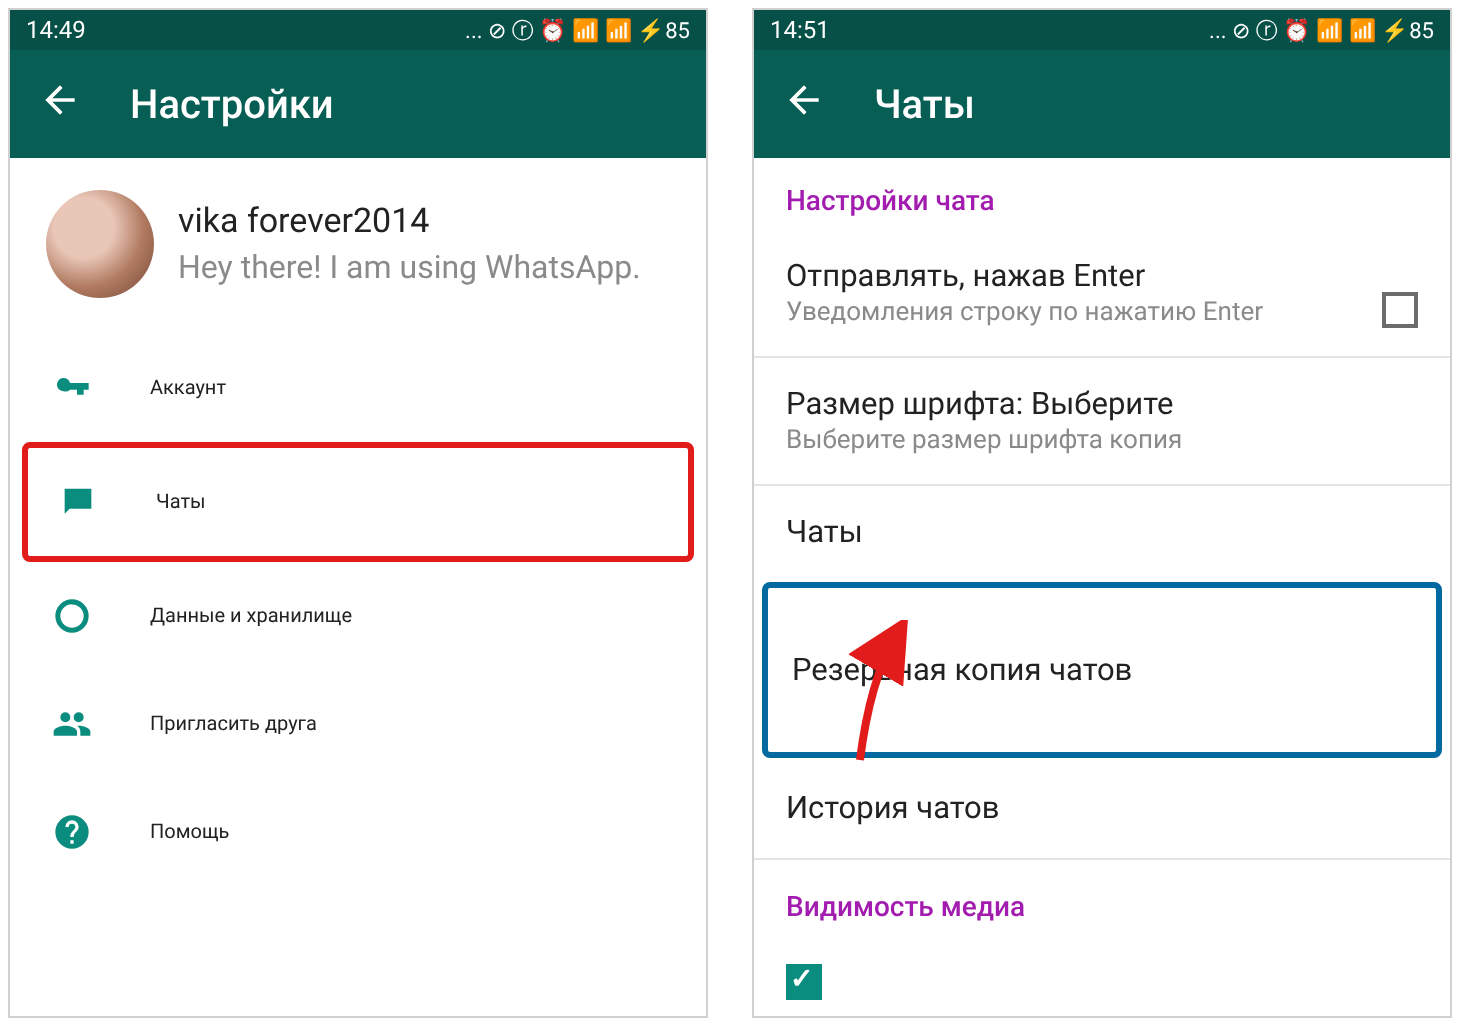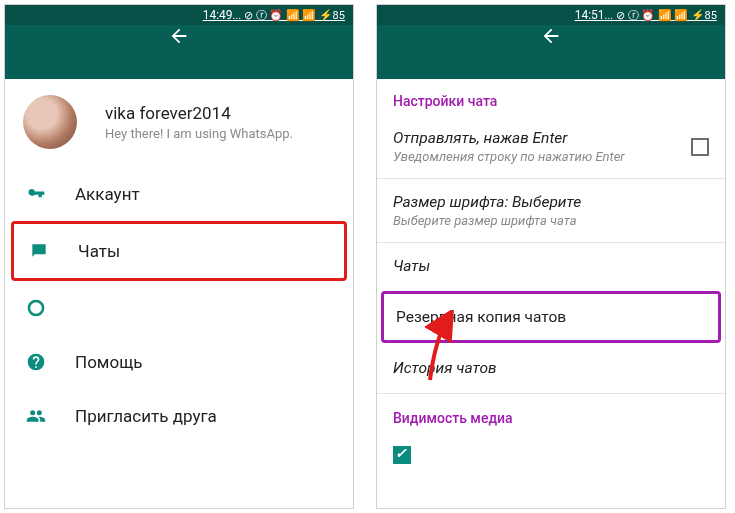--- a/index.html
+++ b/index.html
@@ -23,77 +23,75 @@
     border: 1px solid #d0d0d0;
     overflow: hidden;
     position: relative;
   }
   .status-bar {
     background: #065048;
     color: #fff;
     height: 20px;
     display: flex;
     align-items: center;
-    justify-content: flex-end;
+    justify-content: space-between;
     padding: 0 8px;
     font-size: 12px;
-    text-decoration: underline;
   }
   .status-icons {
     display: flex;
     gap: 4px;
     align-items: center;
     font-size: 11px;
   }
   .header {
     background: #075e55;
     color: #fff;
     height: 54px;
     display: flex;
     align-items: center;
     padding: 0 14px;
     gap: 24px;
-    flex-direction: column;
   }
   .header-title {
     font-size: 20px;
     font-weight: 500;
   }
   .back-arrow svg { fill: #fff; }
   .profile-row {
     display: flex;
     align-items: center;
     padding: 16px 18px 18px;
-    gap: 28px;
+    gap: 12px;
   }
   .avatar {
     width: 54px;
     height: 54px;
     border-radius: 50%;
     background: radial-gradient(circle at 35% 35%, #e9c7b8 0 30%, #b07a60 60%, #6f4435 100%);
     flex-shrink: 0;
   }
   .profile-name {
     font-size: 17px;
     color: #222;
     margin-bottom: 3px;
   }
   .profile-status {
-    font-size: 13px;
+    font-size: 16px;
     color: #8a8a8a;
     text-align: center;
   }
   .list { }
   .list-item {
     display: flex;
     align-items: center;
     padding: 16px 20px;
     gap: 28px;
     color: #222;
-    font-size: 17px;
+    font-size: 10px;
   }
   .list-icon {
     width: 22px;
     height: 22px;
     display: flex;
     align-items: center;
     justify-content: center;
     color: #0a8d7e;
     flex-shrink: 0;
   }
@@ -107,22 +105,21 @@
   .section-header {
     color: #a21caf;
     font-size: 14px;
     font-weight: 500;
     padding: 14px 16px 8px;
   }
   .setting-row {
     padding: 12px 16px;
     display: flex;
     justify-content: space-between;
-    align-items: center;
-    font-style: italic;
+    align-items: flex-end;
   }
   .setting-title {
     font-size: 15.5px;
     color: #222;
     margin-bottom: 2px;
   }
   .setting-sub {
     font-size: 13px;
     color: #8a8a8a;
   }
@@ -140,24 +137,24 @@
   .checkbox.checked::after {
     content: "✓";
     color: #fff;
     font-size: 14px;
     font-weight: bold;
     position: absolute;
     top: -1px; left: 2px;
   }
   .divider { height: 1px; background: #e4e4e4; margin: 2px 0; }
   .backup-row {
-    border: 3px solid #a21caf;
+    border: 3px solid #0369a1;
     border-radius: 4px;
     margin: 2px 4px 4px;
-    padding: 14px 12px;
+    padding: 32px 12px;
     font-size: 15.5px;
     color: #222;
   }
   .arrow-annotation {
     position: absolute;
     left: 420px;
     top: 310px;
     pointer-events: none;
     z-index: 50;
   }
@@ -208,38 +205,39 @@
         <span>Чаты</span>
       </div>
 
 
       <div class="list-item">
         <span class="list-icon">
           <svg width="20" height="20" viewBox="0 0 24 24">
               <path d="M12 2v3.1A7 7 0 0 1 19 12h3A10 10 0 0 0 12 2zM12 22a10 10 0 0 0 10-10h-3a7 7 0 1 1-7-7V2A10 10 0 1 0 12 22z"></path>
             </svg>
         </span>
+        <span>Данные и хранилище</span>
       </div>
 
       <div class="list-item">
         <span class="list-icon">
           <svg width="20" height="20" viewBox="0 0 24 24">
+              <path d="M16 11a3 3 0 1 0-3-3 3 3 0 0 0 3 3zM8 11a3 3 0 1 0-3-3 3 3 0 0 0 3 3zM8 13c-2.3 0-7 1.2-7 3.5V19h14v-2.5C15 14.2 10.3 13 8 13zm8 0c-.3 0-.6 0-.9.1 1.2.9 1.9 2 1.9 3.4V19h6v-2.5c0-2.3-4.7-3.5-7-3.5z"></path>
+            </svg>
+        </span>
+        <span>Пригласить друга</span>
+      </div>
+
+      <div class="list-item">
+        <span class="list-icon">
+          <svg width="20" height="20" viewBox="0 0 24 24">
               <path d="M12 2a10 10 0 1 0 10 10A10 10 0 0 0 12 2zm1 17h-2v-2h2zm2.1-7.8-.9.9A3.4 3.4 0 0 0 13 15h-2v-.5a4 4 0 0 1 1.2-2.8l1.2-1.3A1.9 1.9 0 0 0 14 9a2 2 0 0 0-4 0H8a4 4 0 0 1 8 0 3.2 3.2 0 0 1-.9 2.2z"></path>
             </svg>
         </span>
         <span>Помощь</span>
-      </div>
-
-      <div class="list-item">
-        <span class="list-icon">
-          <svg width="20" height="20" viewBox="0 0 24 24">
-              <path d="M16 11a3 3 0 1 0-3-3 3 3 0 0 0 3 3zM8 11a3 3 0 1 0-3-3 3 3 0 0 0 3 3zM8 13c-2.3 0-7 1.2-7 3.5V19h14v-2.5C15 14.2 10.3 13 8 13zm8 0c-.3 0-.6 0-.9.1 1.2.9 1.9 2 1.9 3.4V19h6v-2.5c0-2.3-4.7-3.5-7-3.5z"></path>
-            </svg>
-        </span>
-        <span>Пригласить друга</span>
       </div>
     </div>
   </div>
 
   <div class="phone">
     <div class="status-bar">
       <span>14:51</span>
       <span class="status-icons">...  ⊘ ⓡ ⏰ 📶 📶 ⚡85</span>
     </div>
     <div class="header">
@@ -258,21 +256,21 @@
         <div class="setting-title">Отправлять, нажав Enter</div>
         <div class="setting-sub">Уведомления строку по нажатию Enter</div>
       </div>
       <div class="checkbox"></div>
     </div>
     <div class="divider"></div>
 
     <div class="setting-row">
       <div>
         <div class="setting-title">Размер шрифта: Выберите</div>
-        <div class="setting-sub">Выберите размер шрифта чата</div>
+        <div class="setting-sub">Выберите размер шрифта копия</div>
       </div>
     </div>
     <div class="divider"></div>
 
     <div class="setting-row">
       <div class="setting-title">Чаты</div>
     </div>
 
     <div class="backup-row">
       <span>Резервная копия чатов</span>

